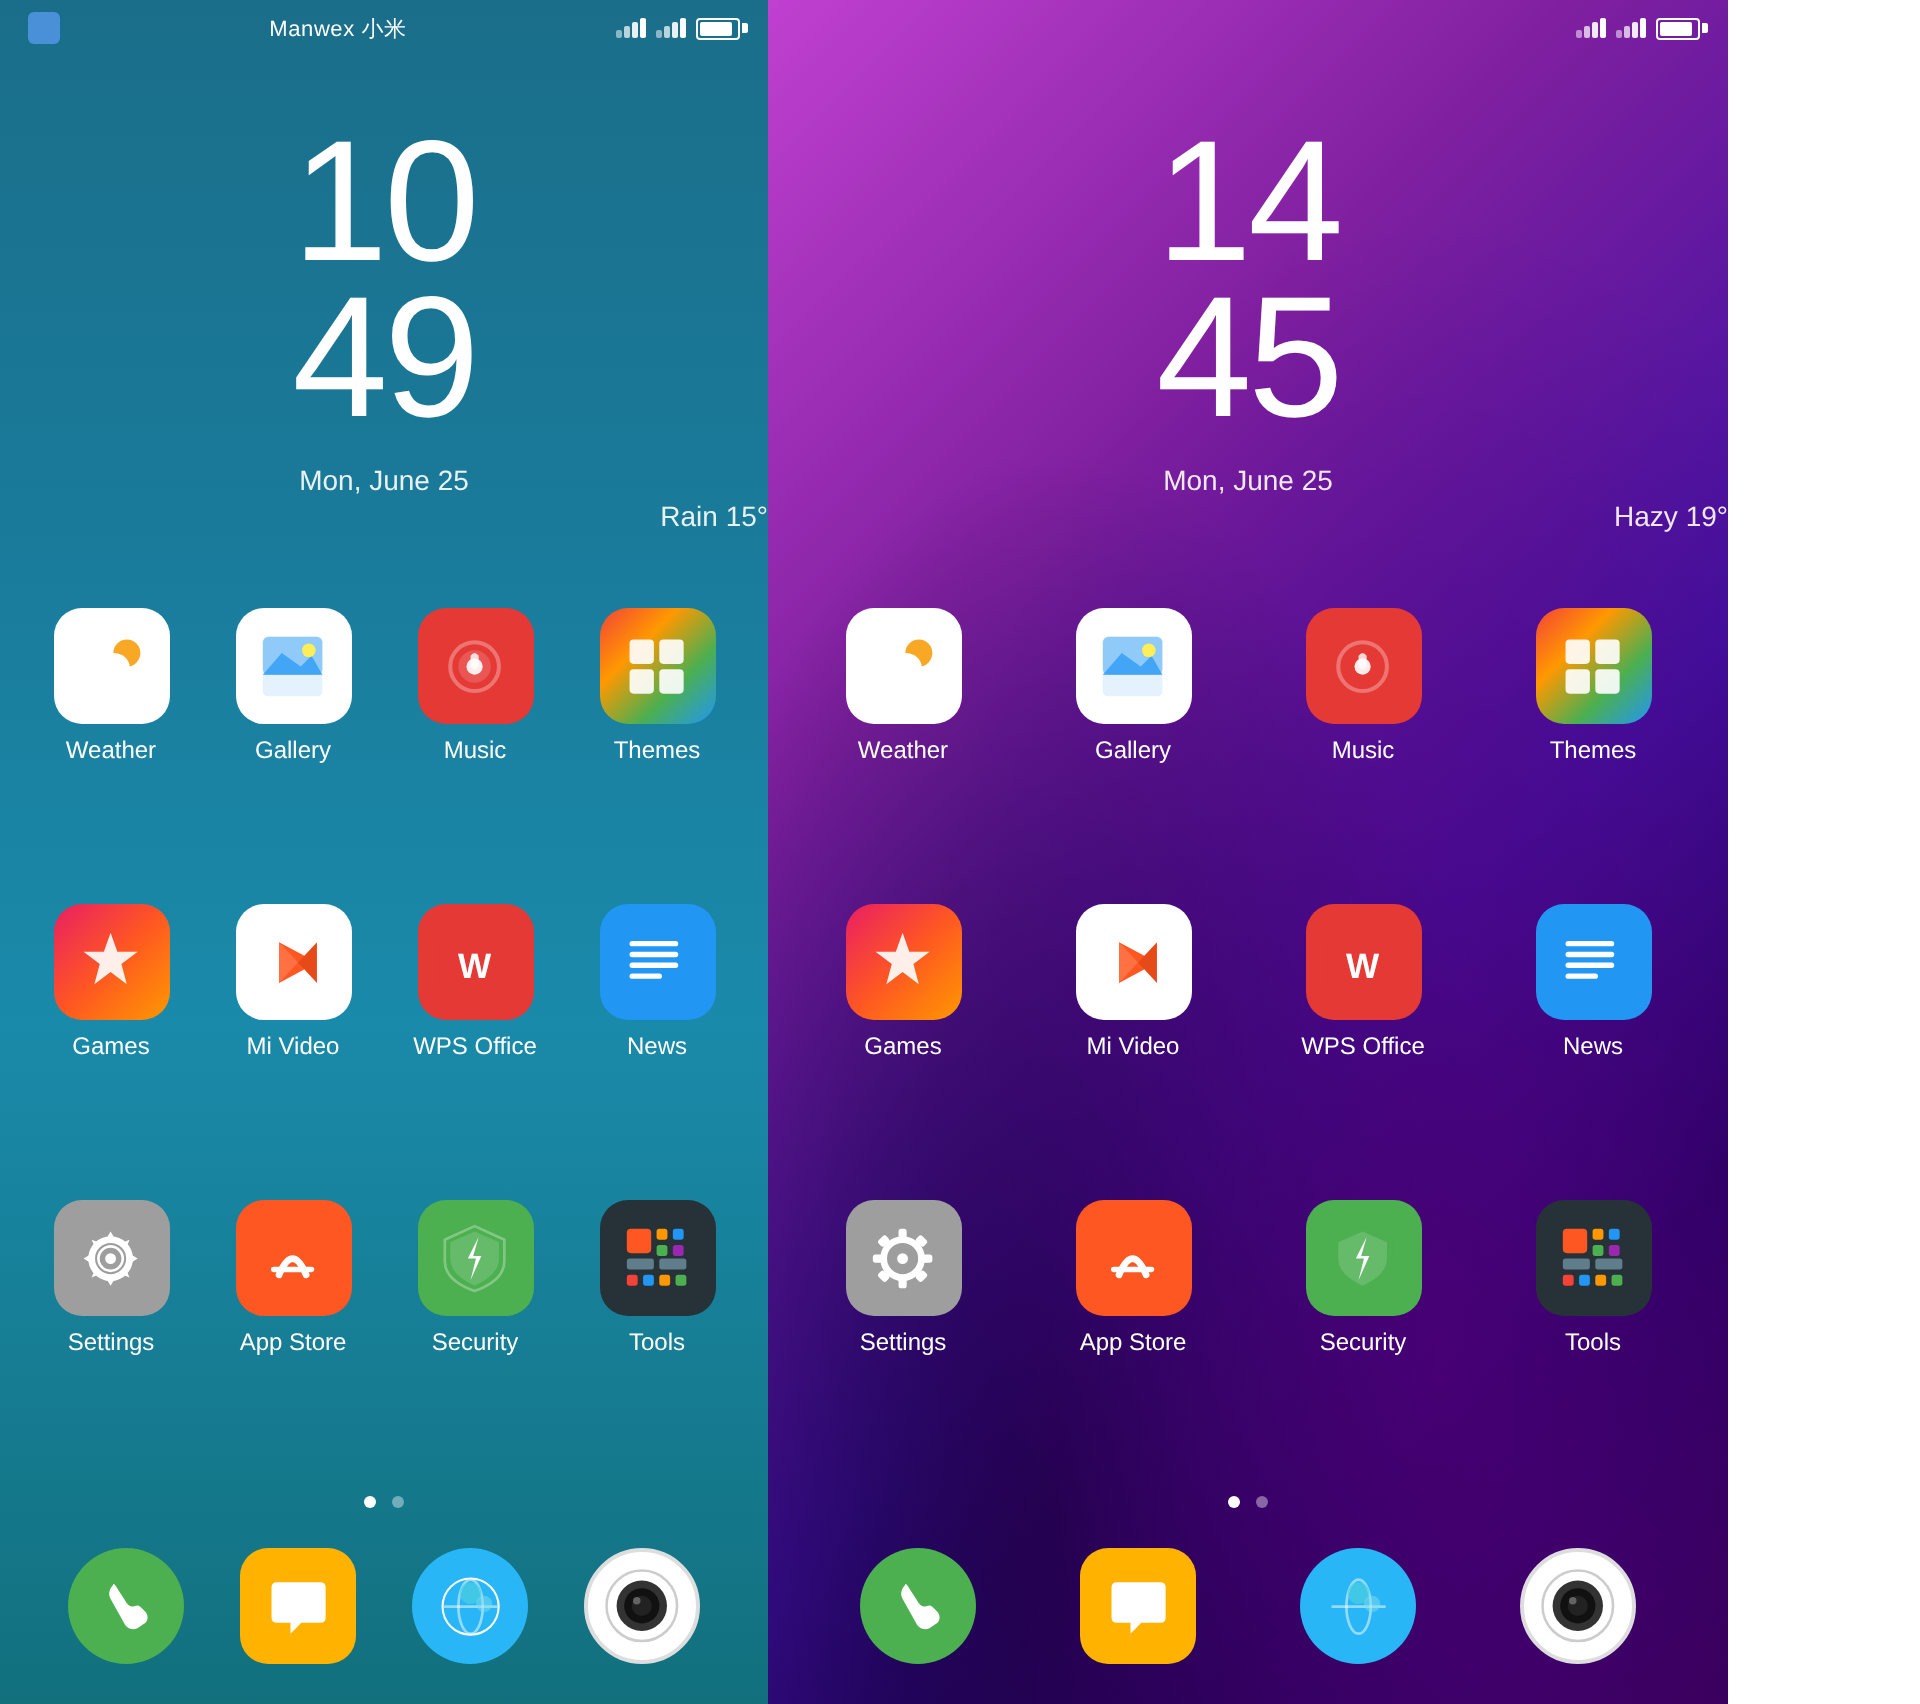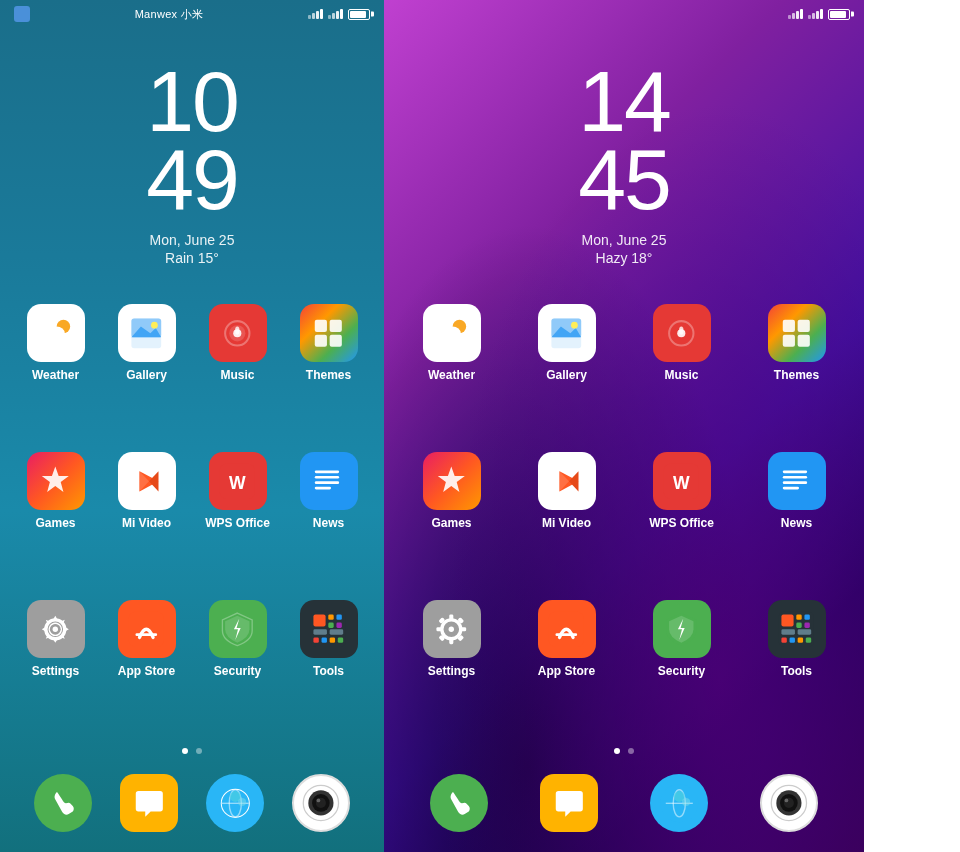--- a/index.html
+++ b/index.html
@@ -140,20 +140,21 @@
       color: rgba(255,255,255,0.9);
       margin-top: 10px;
       font-weight: 300;
     }
 
     .clock-weather {
       font-size: 14px;
       color: rgba(255,255,255,0.9);
       margin-top: 2px;
       font-weight: 300;
+      text-align: right;
     }
 
     
     .app-grid {
       display: grid;
       grid-template-columns: repeat(4, 1fr);
       gap: 0;
       padding: 20px 10px 0;
       position: relative;
       z-index: 10;
@@ -177,21 +178,21 @@
       justify-content: center;
       margin-bottom: 6px;
       position: relative;
       overflow: hidden;
     }
 
     .app-label {
       font-size: 12px;
       color: white;
       text-align: center;
-      font-weight: 700;
+      font-weight: 400;
     }
 
     
     .page-dots {
       display: flex;
       justify-content: center;
       gap: 8px;
       padding: 8px 0;
       position: relative;
       z-index: 10;
@@ -598,21 +599,21 @@
       <div class="battery-icon">
         <div class="battery-fill"></div>
       </div>
     </div>
   </div>
 
   <div class="clock-area">
     <div class="clock-hour">14</div>
     <div class="clock-minute">45</div>
     <div class="clock-date">Mon, June 25</div>
-    <div class="clock-weather">Hazy  18°</div>
+    <div class="clock-weather">Hazy  19°</div>
   </div>
 
   <div class="app-grid">
 
     <div class="app-item">
       <div class="app-icon icon-weather">
         <svg viewBox="0 0 60 60" xmlns="http://www.w3.org/2000/svg">
           <circle cx="42" cy="20" r="10" fill="#f9a825"></circle>
           <ellipse cx="22" cy="34" rx="16" ry="12" fill="white"></ellipse>
           <ellipse cx="32" cy="30" rx="12" ry="10" fill="white"></ellipse>

